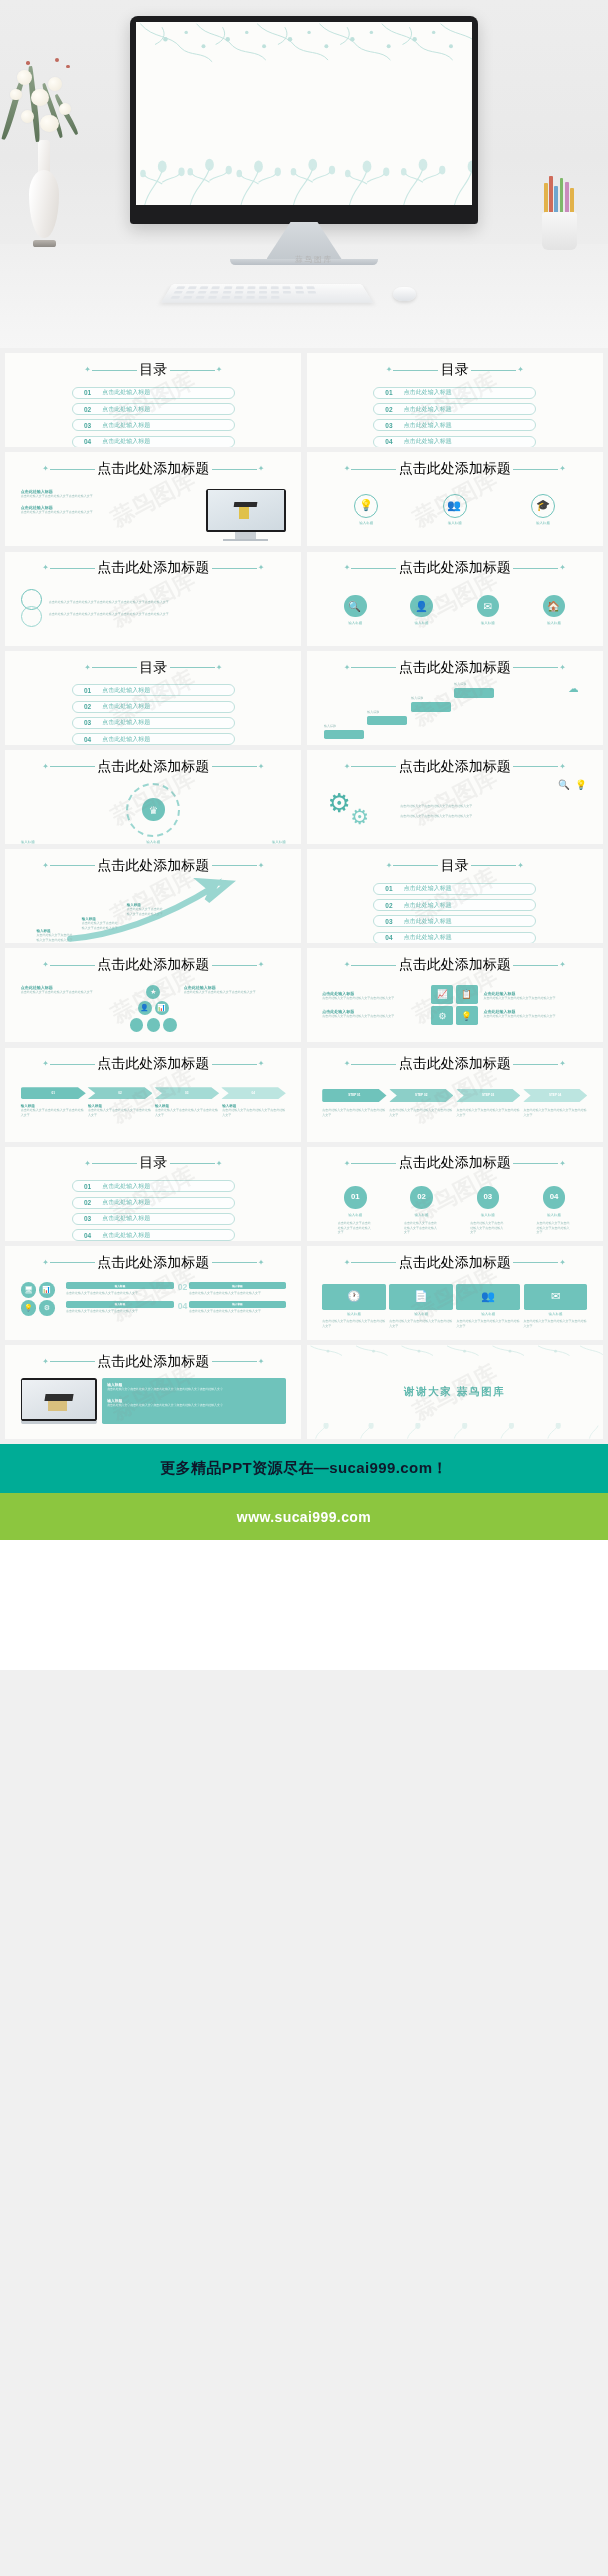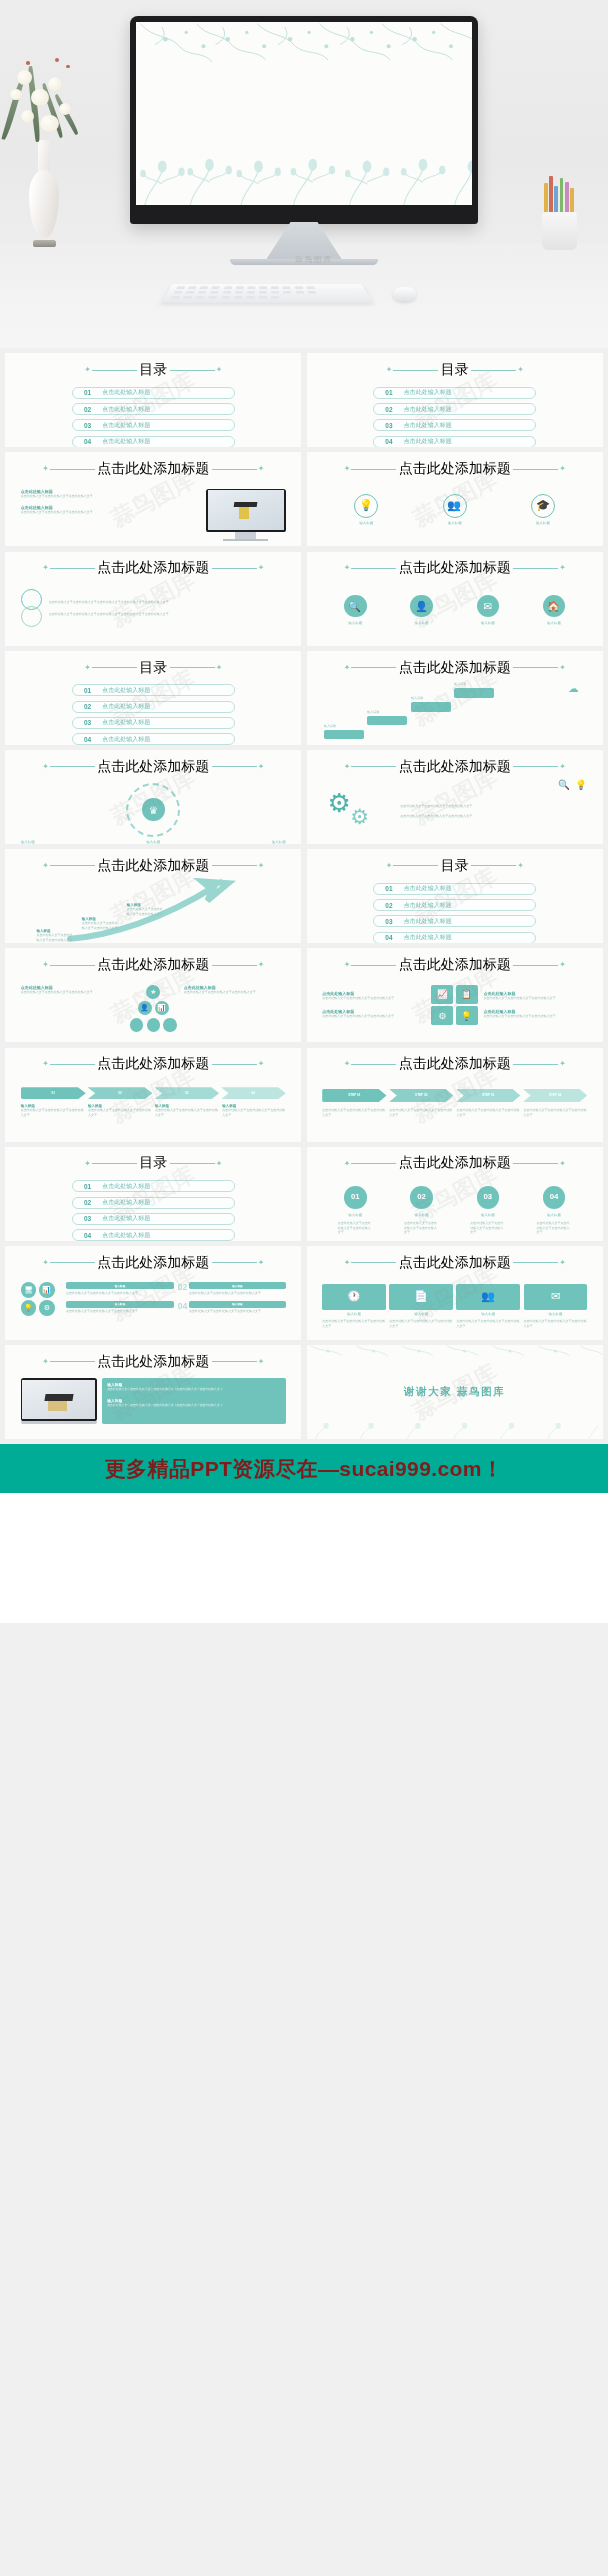--- a/index.html
+++ b/index.html
@@ -75,21 +75,21 @@
 
   
   .mockmon { background:#1d1d1f; border-radius:2.6px; padding:1.7px; }
   .mockmon .scr { background:#fff; width:100%; height:100%; }
 
   
   .thanks { display:flex; align-items:center; justify-content:center; height:100%; color:#5fb8ae; font-size:10.4px; font-weight:bold; letter-spacing:1.7px; }
 
   
   .foot1 { margin-top:5.2px; height:49px; background:#00ac96; display:flex; align-items:center; justify-content:center; }
-  .foot1 span { color:#7f1d1d; font-size:21px; font-weight:bold; letter-spacing:0.4px; }
+  .foot1 span { color:#0f172a; font-size:15px; font-weight:bold; letter-spacing:0.4px; }
   .foot2 { height:47px; background:#8cc63f; display:flex; align-items:center; justify-content:center; }
   .foot2 span { color:#fff; font-size:14px; font-weight:bold; letter-spacing:0.4px; }
   .tail { height:130px; background:#fff; }
 
   
   .wm { position:absolute; pointer-events:none; font-size:40px; font-weight:bold; color:rgba(150,150,150,.13); transform:rotate(-28deg); white-space:nowrap; }
   .wm-s { position:absolute; left:50%; top:50%; transform:translate(-50%,-50%) rotate(-28deg); font-size:22.6px; font-weight:bold; color:rgba(140,140,140,.10); white-space:nowrap; pointer-events:none; }
 </style>
 </head>
 <body>
@@ -1046,16 +1046,19 @@
           </g>
       </svg>
       <div class="wm-s">蒜鸟图库</div>
     </div>
 
   </div>
 
   <div class="foot1">
     <span>更多精品PPT资源尽在—sucai999.com！</span>
   </div>
+  <div class="foot2">
+    <span>www.sucai999.com</span>
+  </div>
   <div class="tail"></div>
 
 </div>
 
 
 </body></html>

